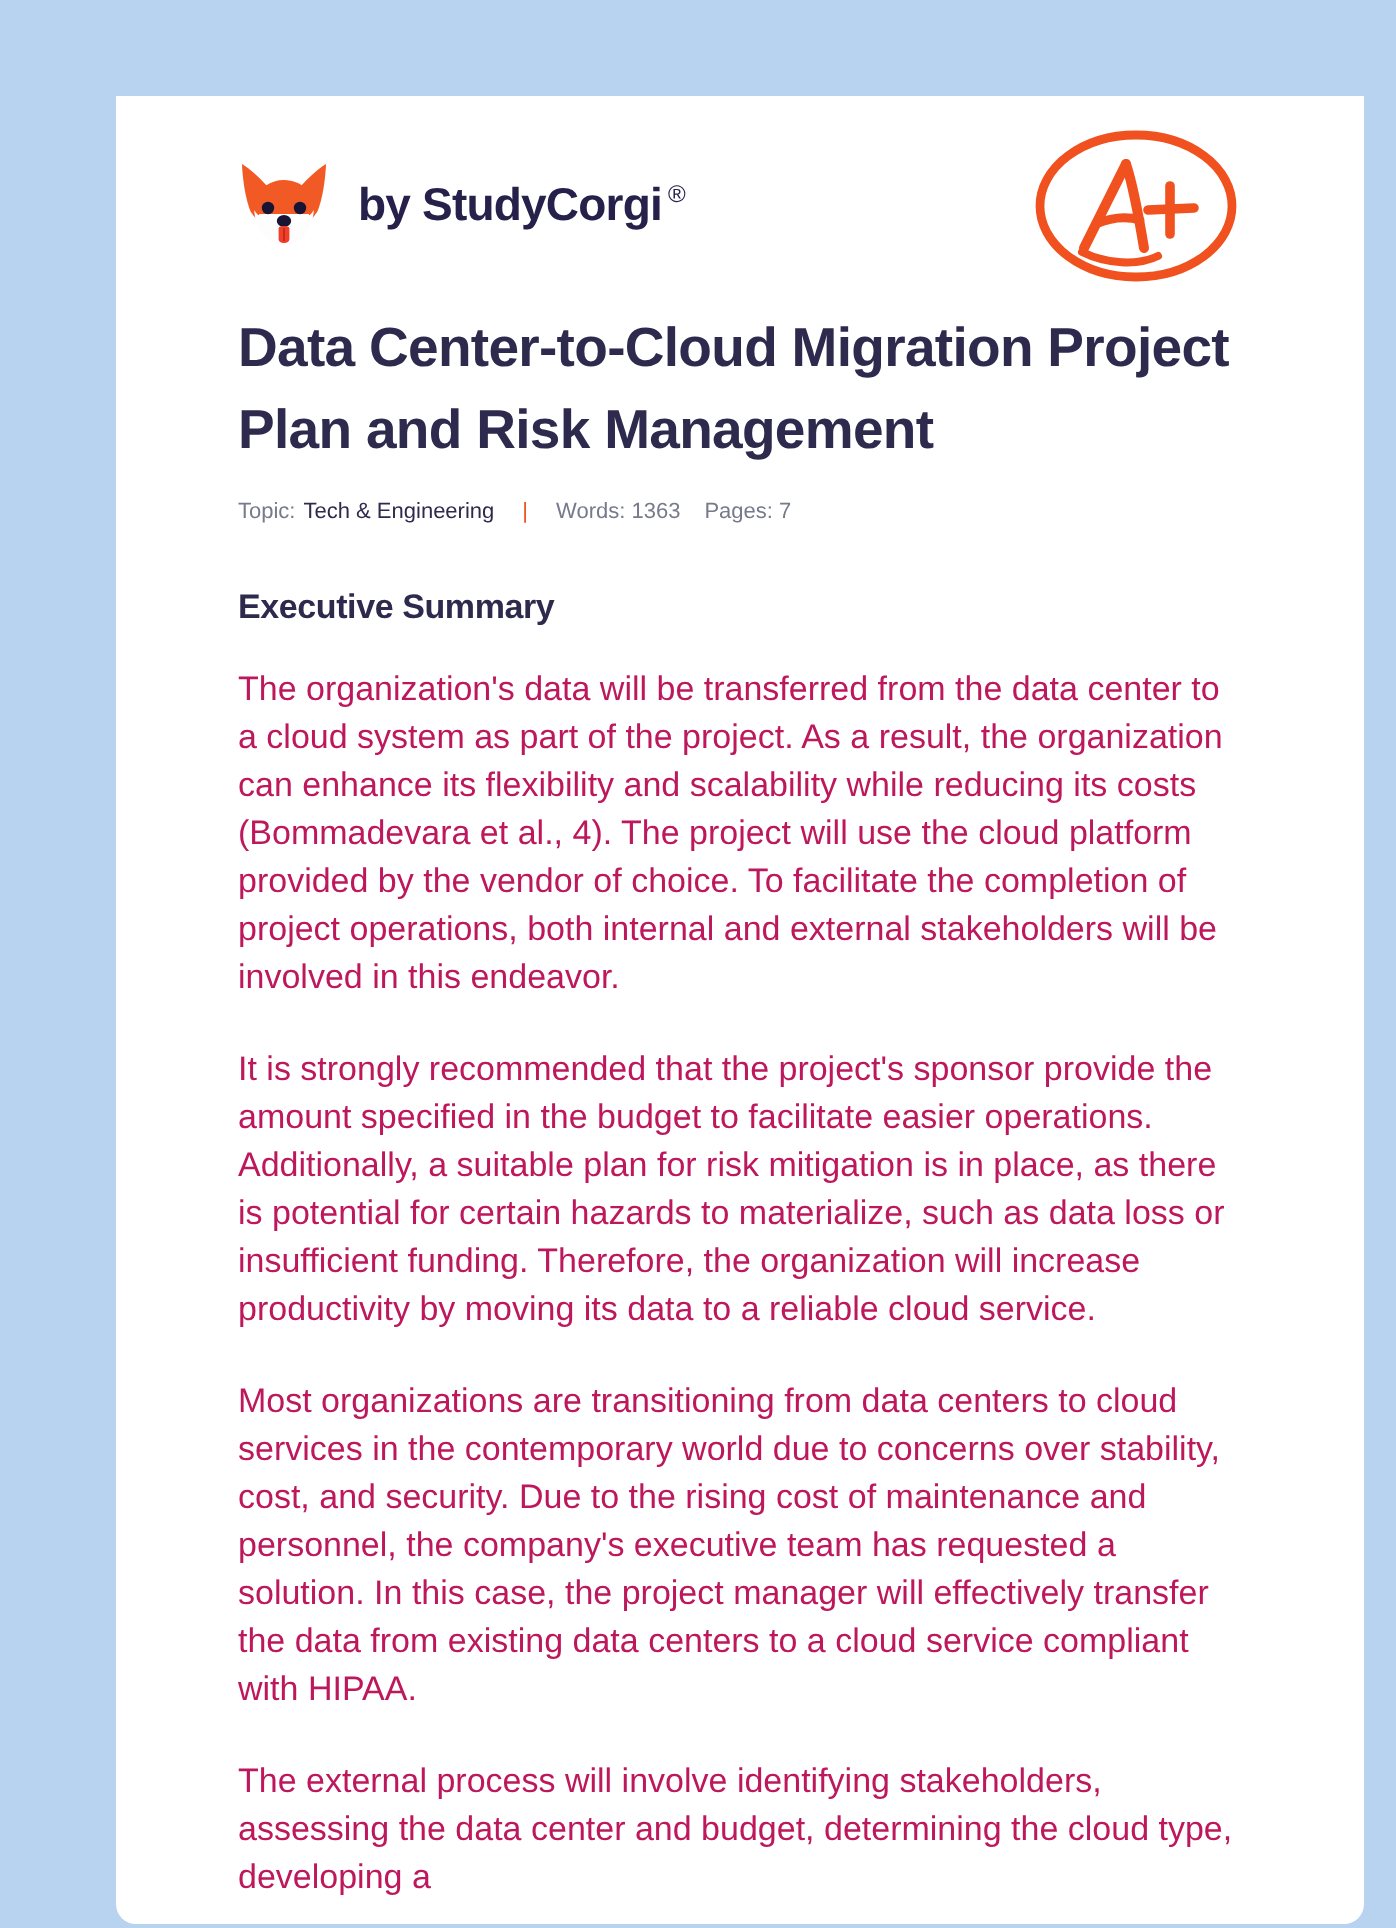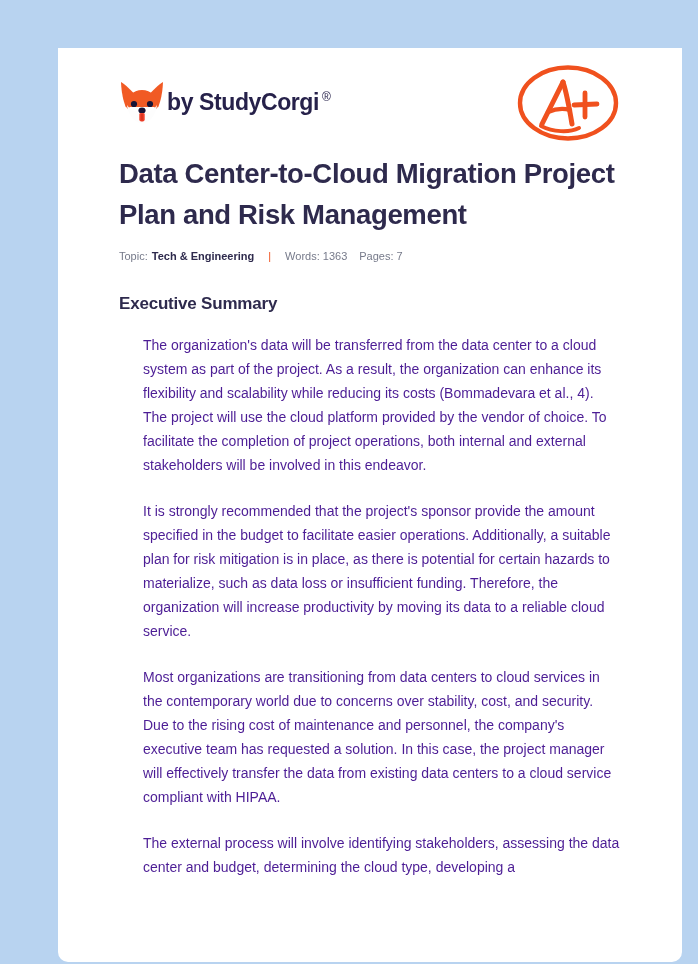--- a/index.html
+++ b/index.html
@@ -36,21 +36,21 @@
     display: flex;
     align-items: center;
     justify-content: space-between;
     height: 105px;
     padding-top: 4px;
   }
 
   .brand {
     display: flex;
     align-items: center;
-    gap: 2px;
+    gap: 14px;
   }
 
   .corgi-icon {
     width: 46px;
     height: 48px;
     flex: 0 0 auto;
     display: block;
   }
 
   .brand-text {
@@ -95,21 +95,21 @@
     white-space: nowrap;
   }
 
   .meta-key {
     color: #767a8a;
     margin-right: 4px;
   }
 
   .meta-val-strong {
     color: #2e2a4d;
-    font-weight: bold;
+    font-weight: normal;
   }
 
   .meta-sep {
     color: #f0511e;
     margin: 0 14px;
     font-weight: 400;
   }
 
   .meta-plain {
     color: #767a8a;
@@ -119,25 +119,24 @@
   
   .section-heading {
     font-size: 17px;
     font-weight: bold;
     color: #2e2a4d;
     letter-spacing: -0.2px;
     margin-top: 32px;
   }
 
   .body-para {
-    font-size: 14px;
+    font-size: 17px;
     line-height: 24px;
-    color: #4c1d95;
+    color: #be185d;
     margin-top: 19px;
-    margin-left: 24px;
   }
 
   .body-para + .body-para {
     margin-top: 22px;
   }
 </style>
 </head>
 <body>
 
 <div class="page-sheet">

